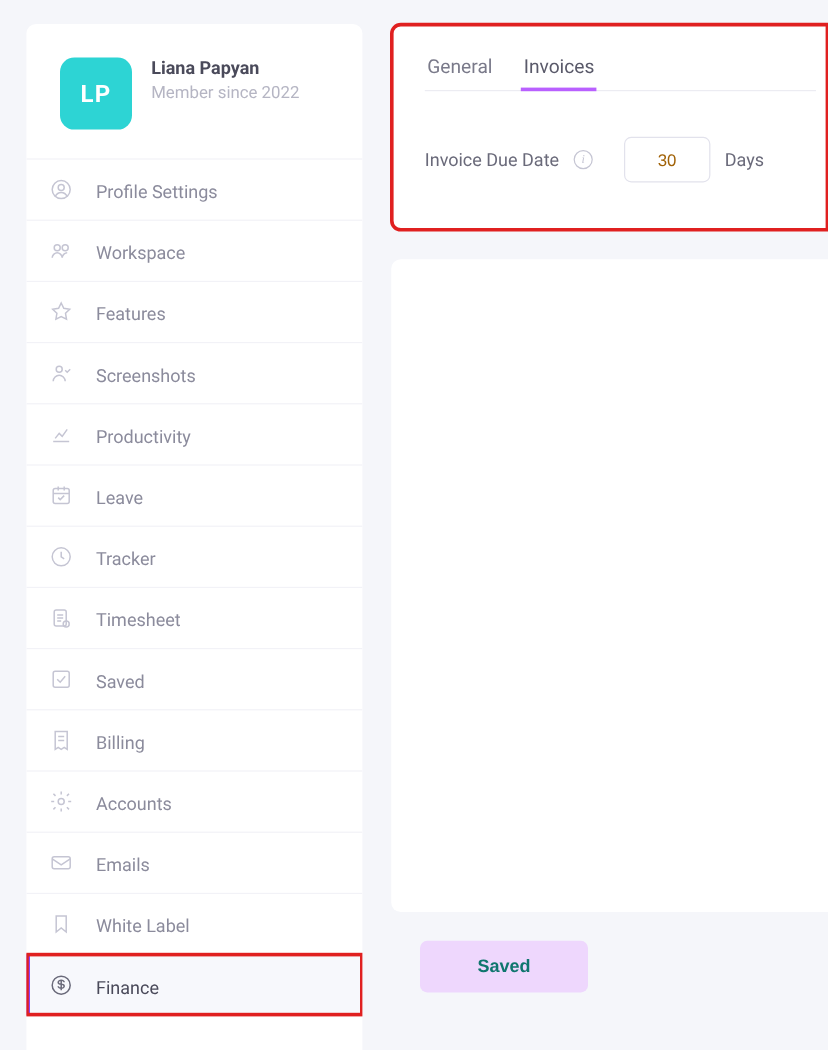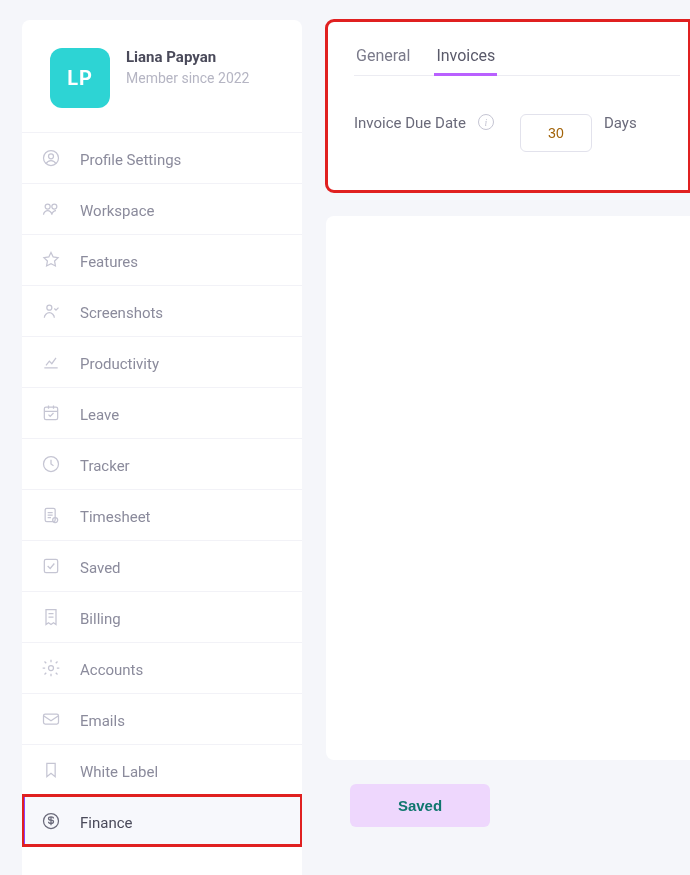--- a/index.html
+++ b/index.html
@@ -96,20 +96,21 @@
     .tab.active::after {
       content: '';
       position: absolute;
       bottom: -1px;
       left: 0; right: 0;
       height: 3px;
       background: #b960ff;
     }
     .form-row {
       display: flex;
+      align-items: center;
       gap: 12px;
       margin-top: 38px;
       color: #6a6a7a;
       font-size: 15px;
     }
     .info-icon {
       width: 16px; height: 16px;
       border: 1.3px solid #c5c5d3;
       border-radius: 50%;
       display: flex; align-items: center; justify-content: center;

